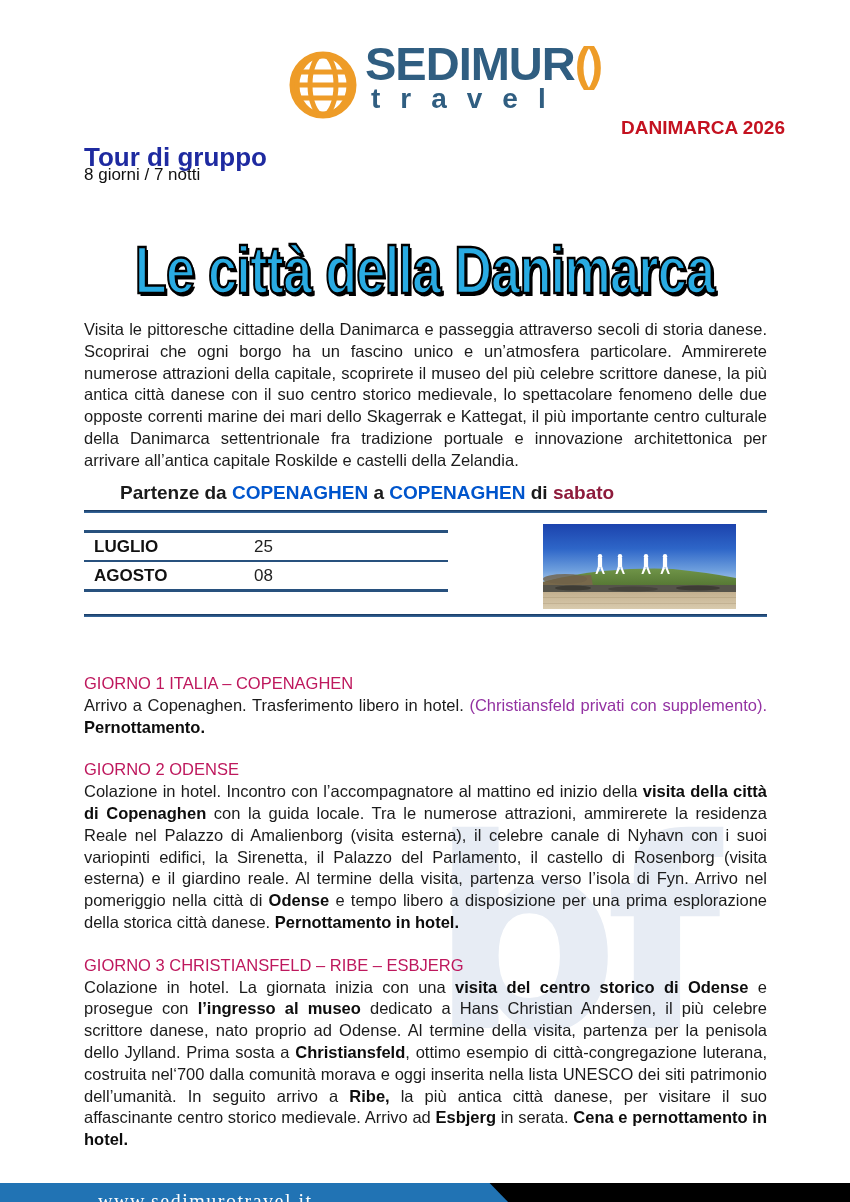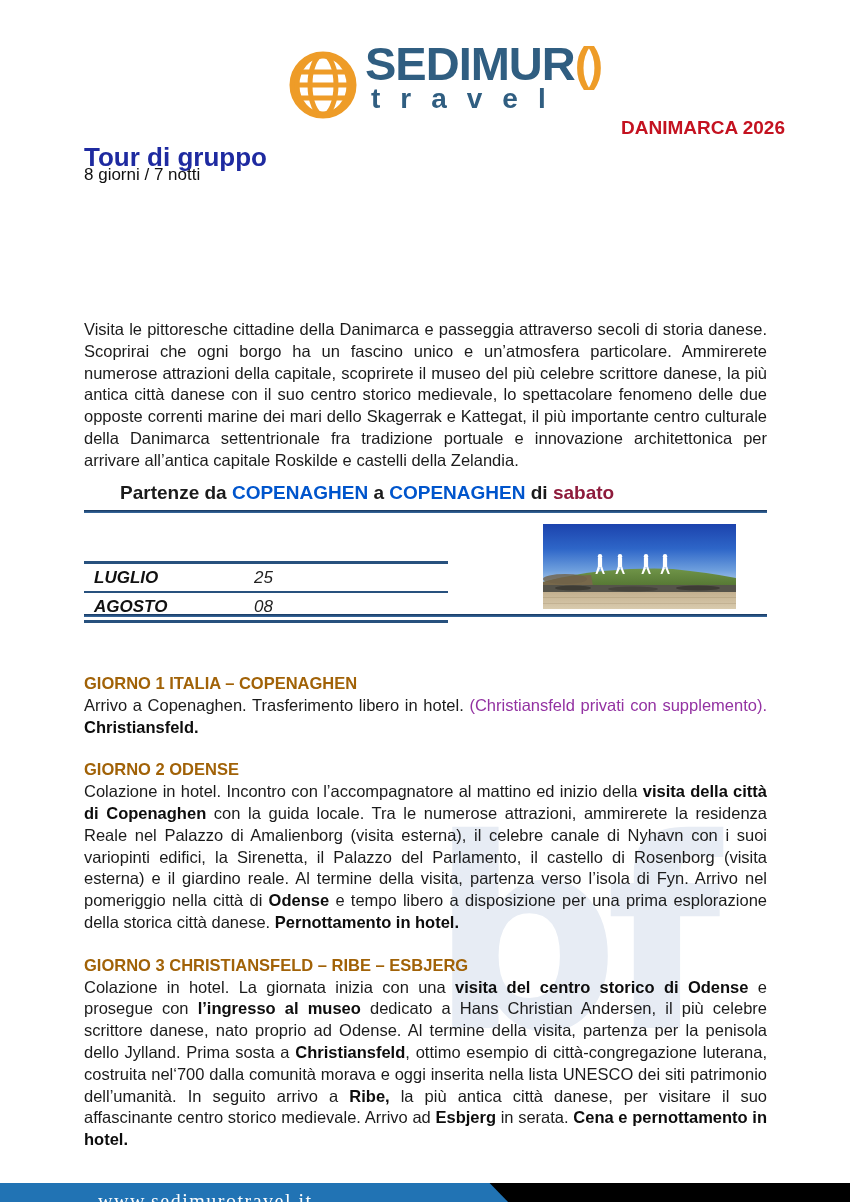--- a/index.html
+++ b/index.html
@@ -30,33 +30,33 @@
 
   
   .dep-heading{position:absolute;top:466px;left:120px;font-size:19px;font-weight:bold;z-index:2;}
   .dep-heading .city{color:#0055CC;}
   .dep-heading .day{color:#8E1B3C;}
   .rule{position:absolute;left:84px;width:683px;height:3px;
         background:linear-gradient(#16365E,#3A6CA2);z-index:2;}
   .rule1{top:494px;}
   .rule2{top:598px;}
 
-  .dep-table{position:absolute;top:545px;left:84px;width:364px;z-index:2;
-             border-top:3px solid #28517E;border-bottom:3px solid #28517E;font-style:italic;}
+  .dep-table{position:absolute;top:514px;left:84px;width:364px;z-index:2;
+             border-top:3px solid #28517E;border-bottom:3px solid #28517E;}
   .dep-row{display:flex;align-items:center;height:27px;}
   .dep-row + .dep-row{border-top:2px solid #28517E;}
   .dep-month{width:160px;padding-left:10px;font-weight:bold;font-size:17px;color:#111;}
   .dep-day{font-size:17px;color:#222;}
 
   .photo{position:absolute;top:508px;left:543px;width:193px;height:85px;z-index:2;}
 
   
   .itinerary{position:absolute;top:657px;left:84px;width:683px;z-index:2;}
   .day-block{margin-bottom:21px;}
-  .day-heading{font-size:16.5px;font-weight:bold;line-height:21.8px;color:#a16207;}
+  .day-heading{font-size:16.5px;font-weight:normal;line-height:21.8px;color:#be185d;}
   .day-par{margin:0;font-size:16.5px;line-height:21.8px;text-align:justify;color:#1b1b1b;}
   .seg-bold{font-weight:bold;color:#0d0d0d;}
   .seg-purple{color:#9332A2;}
 
   
   .watermark{position:absolute;top:788px;left:430px;z-index:1;font-family:"DejaVu Sans",sans-serif;
              font-size:265px;font-weight:bold;line-height:1;letter-spacing:-14px;color:#E7ECF4;
              user-select:none;}
 
   
@@ -90,20 +90,21 @@
     <div class="logo-textstack">
       <div class="logo-brandline"><span>SEDIMUR</span><span class="suffix">()</span></div>
       <div class="logo-sub">travel</div>
     </div>
   </div>
 
   <div class="edition">DANIMARCA 2026</div>
   <div class="tour-type">Tour di gruppo</div>
   <div class="duration">8 giorni / 7 notti</div>
 
+  <div class="main-title"><span>Le città della Danimarca</span></div>
 
   <div class="intro">Visita le pittoresche cittadine della Danimarca e passeggia attraverso secoli di storia danese. Scoprirai che ogni borgo ha un fascino unico e un’atmosfera particolare. Ammirerete numerose attrazioni della capitale, scoprirete il museo del più celebre scrittore danese, la più antica città danese con il suo centro storico medievale, lo spettacolare fenomeno delle due opposte correnti marine dei mari dello Skagerrak e Kattegat, il più importante centro culturale della Danimarca settentrionale fra tradizione portuale e innovazione architettonica per arrivare all’antica capitale Roskilde e castelli della Zelandia.</div>
 
   <div class="dep-heading">
     <span>Partenze da</span>
     <span class="city">COPENAGHEN</span>
     <span>a</span>
     <span class="city">COPENAGHEN</span>
     <span>di</span>
     <span class="day">sabato</span>
@@ -162,21 +163,21 @@
   </svg>
 
   <div class="rule rule2"></div>
 
   <div class="watermark">bf</div>
 
   <div class="itinerary">
 
     <div class="day-block">
       <div class="day-heading">GIORNO 1 ITALIA – COPENAGHEN</div>
-      <p class="day-par"><span>Arrivo a Copenaghen. Trasferimento libero in hotel. </span><span class="seg-purple">(Christiansfeld privati con supplemento).</span><span> </span> <span class="seg-bold">Christiansfeld.</span></p>
+      <p class="day-par"><span>Arrivo a Copenaghen. Trasferimento libero in hotel. </span><span class="seg-purple">(Christiansfeld privati con supplemento).</span><span> </span> <span class="seg-bold">Pernottamento.</span></p>
     </div>
 
     <div class="day-block">
       <div class="day-heading">GIORNO 2 ODENSE</div>
       <p class="day-par"><span>Colazione in hotel. Incontro con l’accompagnatore al mattino ed inizio della </span><span class="seg-bold">visita della città di Copenaghen</span><span> con la guida locale. Tra le numerose attrazioni, ammirerete la residenza Reale nel Palazzo di Amalienborg (visita esterna), il celebre canale di Nyhavn con i suoi variopinti edifici, la Sirenetta, il Palazzo del Parlamento, il castello di Rosenborg (visita esterna) e il giardino reale. Al termine della visita, partenza verso l’isola di Fyn. Arrivo nel pomeriggio nella città di </span><span class="seg-bold">Odense</span><span> e tempo libero a disposizione per una prima esplorazione della storica città danese. </span><span class="seg-bold">Pernottamento in hotel.</span></p>
     </div>
 
     <div class="day-block">
       <div class="day-heading">GIORNO 3 CHRISTIANSFELD – RIBE – ESBJERG</div>
       <p class="day-par"><span>Colazione in hotel. La giornata inizia con una </span><span class="seg-bold">visita del centro storico di Odense</span><span> e prosegue con </span><span class="seg-bold">l’ingresso al museo</span><span> dedicato a Hans Christian Andersen, il più celebre scrittore danese, nato proprio ad Odense. Al termine della visita, partenza per la penisola dello Jylland. Prima sosta a </span><span class="seg-bold">Christiansfeld</span><span>, ottimo esempio di città-congregazione luterana, costruita nel‘700 dalla comunità morava e oggi inserita nella lista UNESCO dei siti patrimonio dell’umanità. In seguito arrivo a </span><span class="seg-bold">Ribe,</span><span> la più antica città danese, per visitare il suo affascinante centro storico medievale. Arrivo ad </span><span class="seg-bold">Esbjerg</span><span> in serata. </span><span class="seg-bold">Cena e pernottamento in hotel.</span></p>

